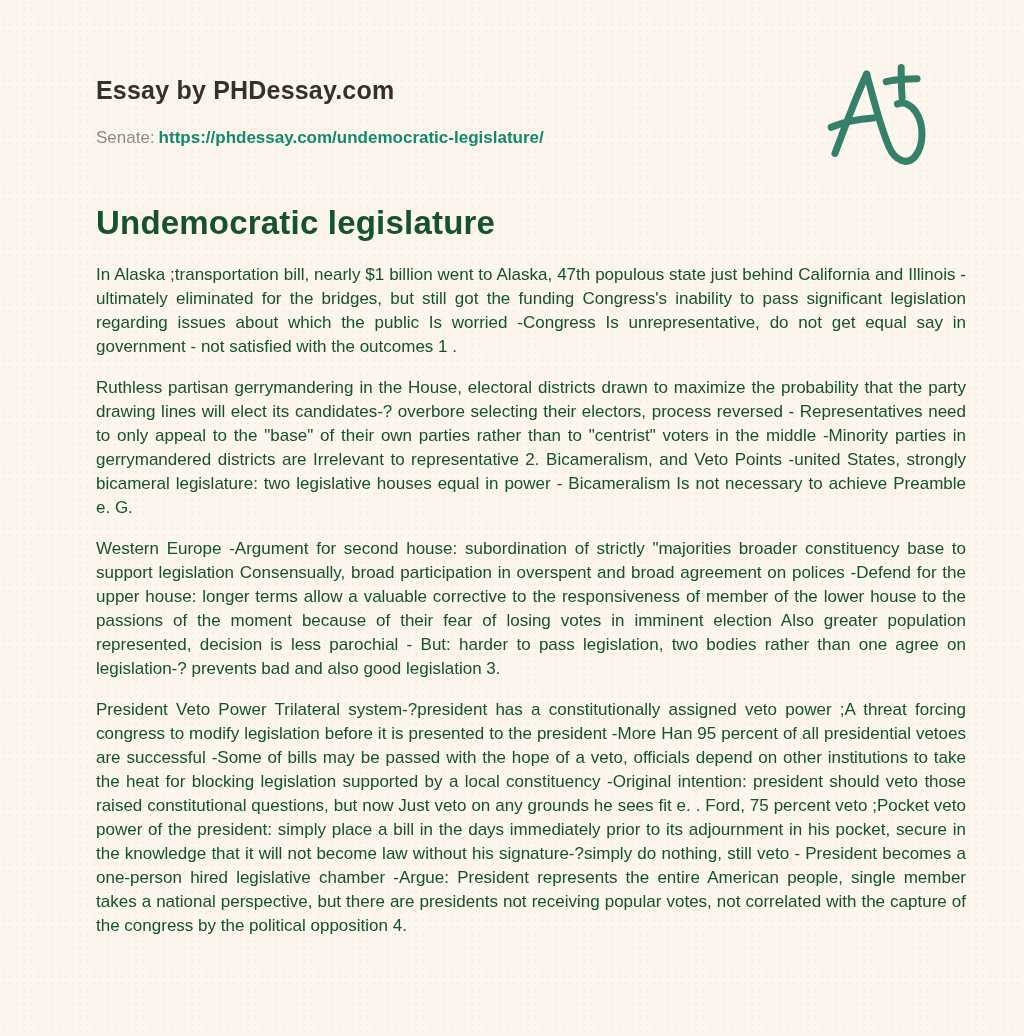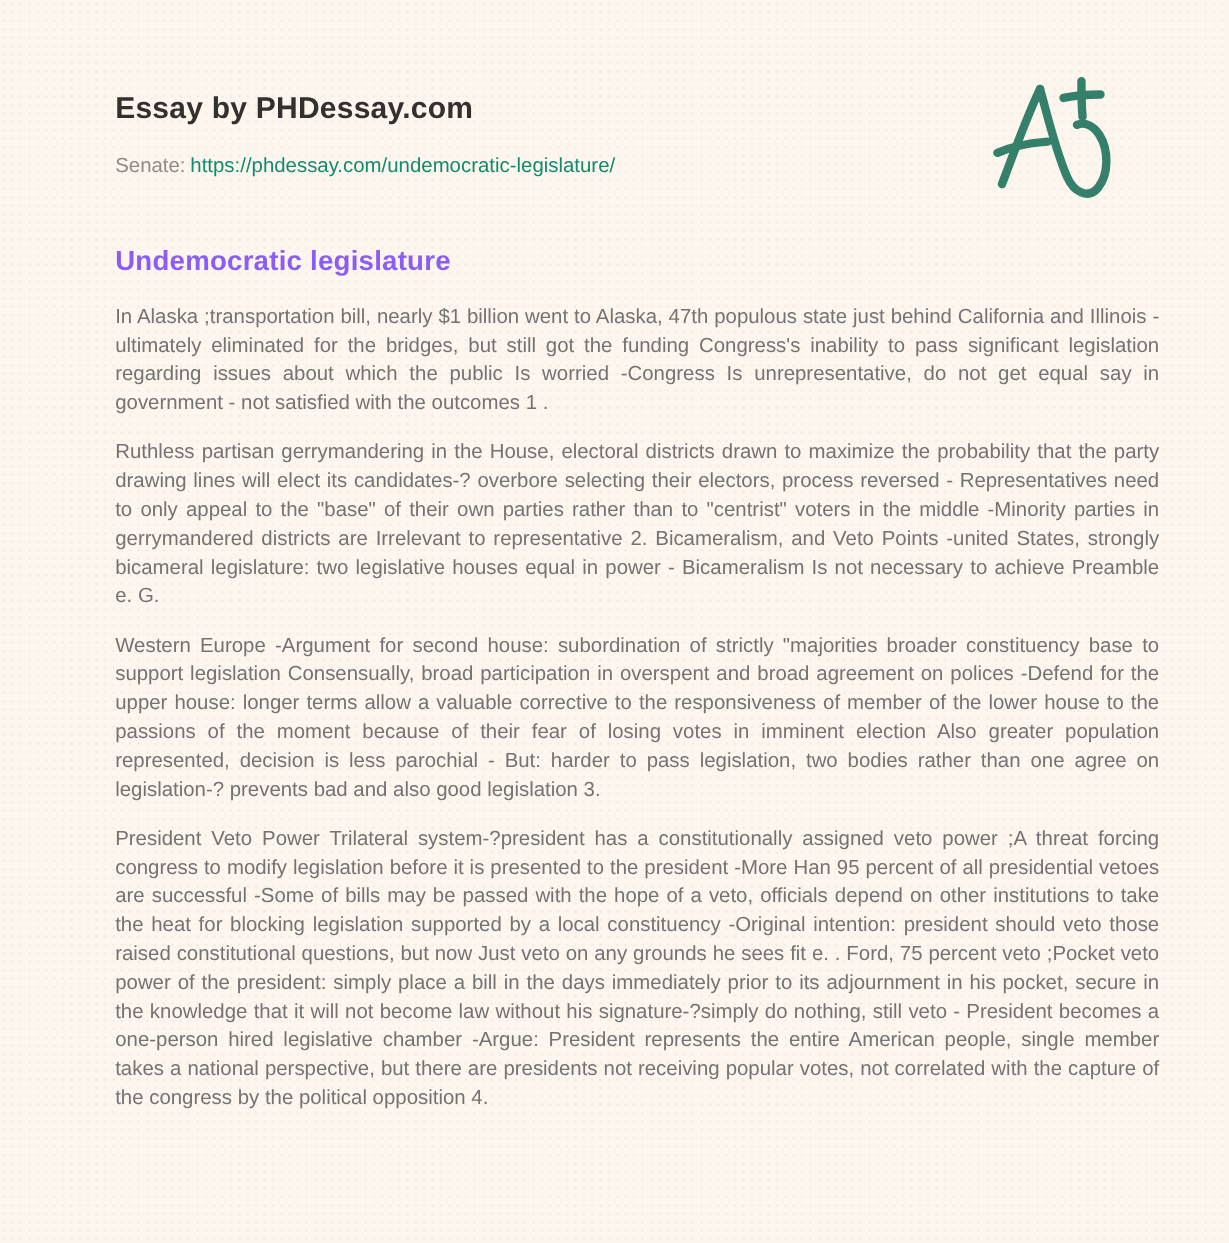--- a/index.html
+++ b/index.html
@@ -29,41 +29,42 @@
     margin-bottom: 23px;
   }
   .source-line {
     font-size: 17px;
     color: #8f8b86;
   }
   .source-line a {
     color: #128a6e;
     text-decoration: none;
     margin-left: 4px;
+    font-weight: bold;
   }
   .logo {
     position: absolute;
     top: 62px;
     left: 820px;
     width: 112px;
     height: 112px;
   }
   .article-title {
     margin-top: 56px;
     margin-bottom: 21px;
-    font-size: 23px;
+    font-size: 33px;
     font-weight: 700;
-    color: #8b5cf6;
+    color: #14532d;
     letter-spacing: 0.2px;
   }
   .article p {
     font-size: 17px;
     line-height: 24px;
     text-align: justify;
-    color: #737373;
+    color: #14532d;
     margin-bottom: 17px;
   }
 </style>
 </head>
 <body>
 
 <div class="page">
 
   <div class="header">
     <div class="site-title">Essay by PHDessay.com</div>

